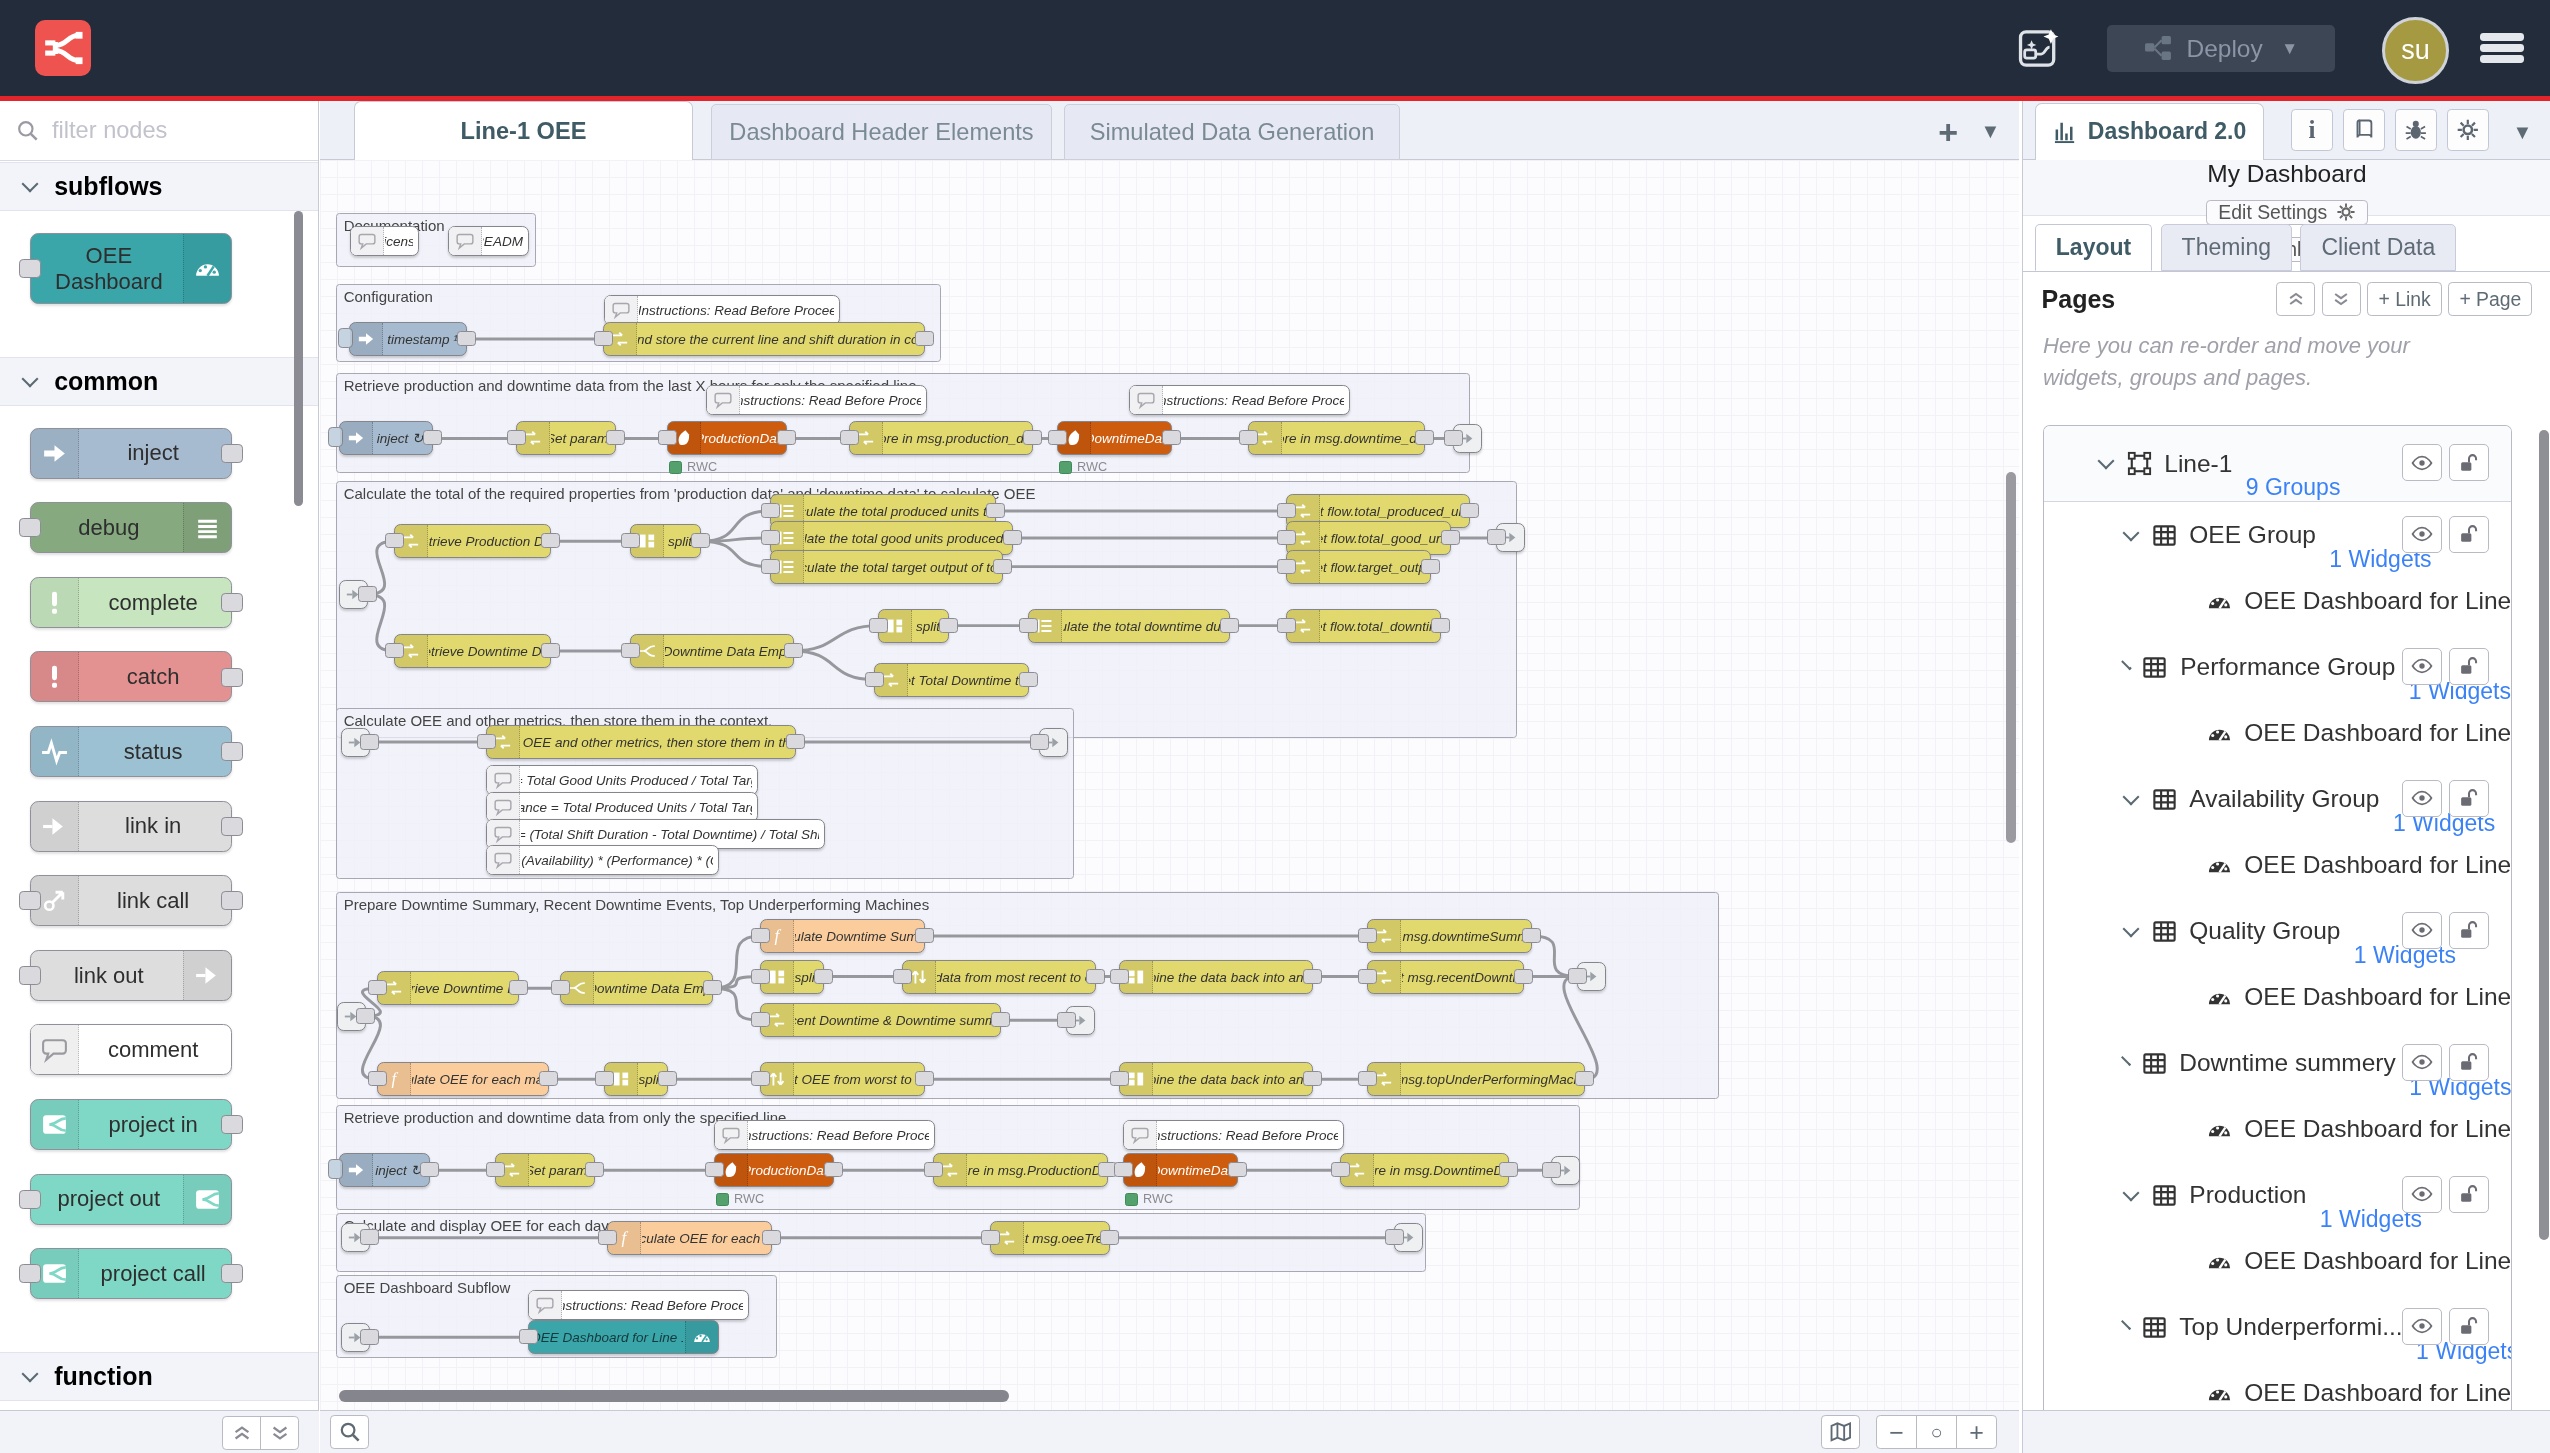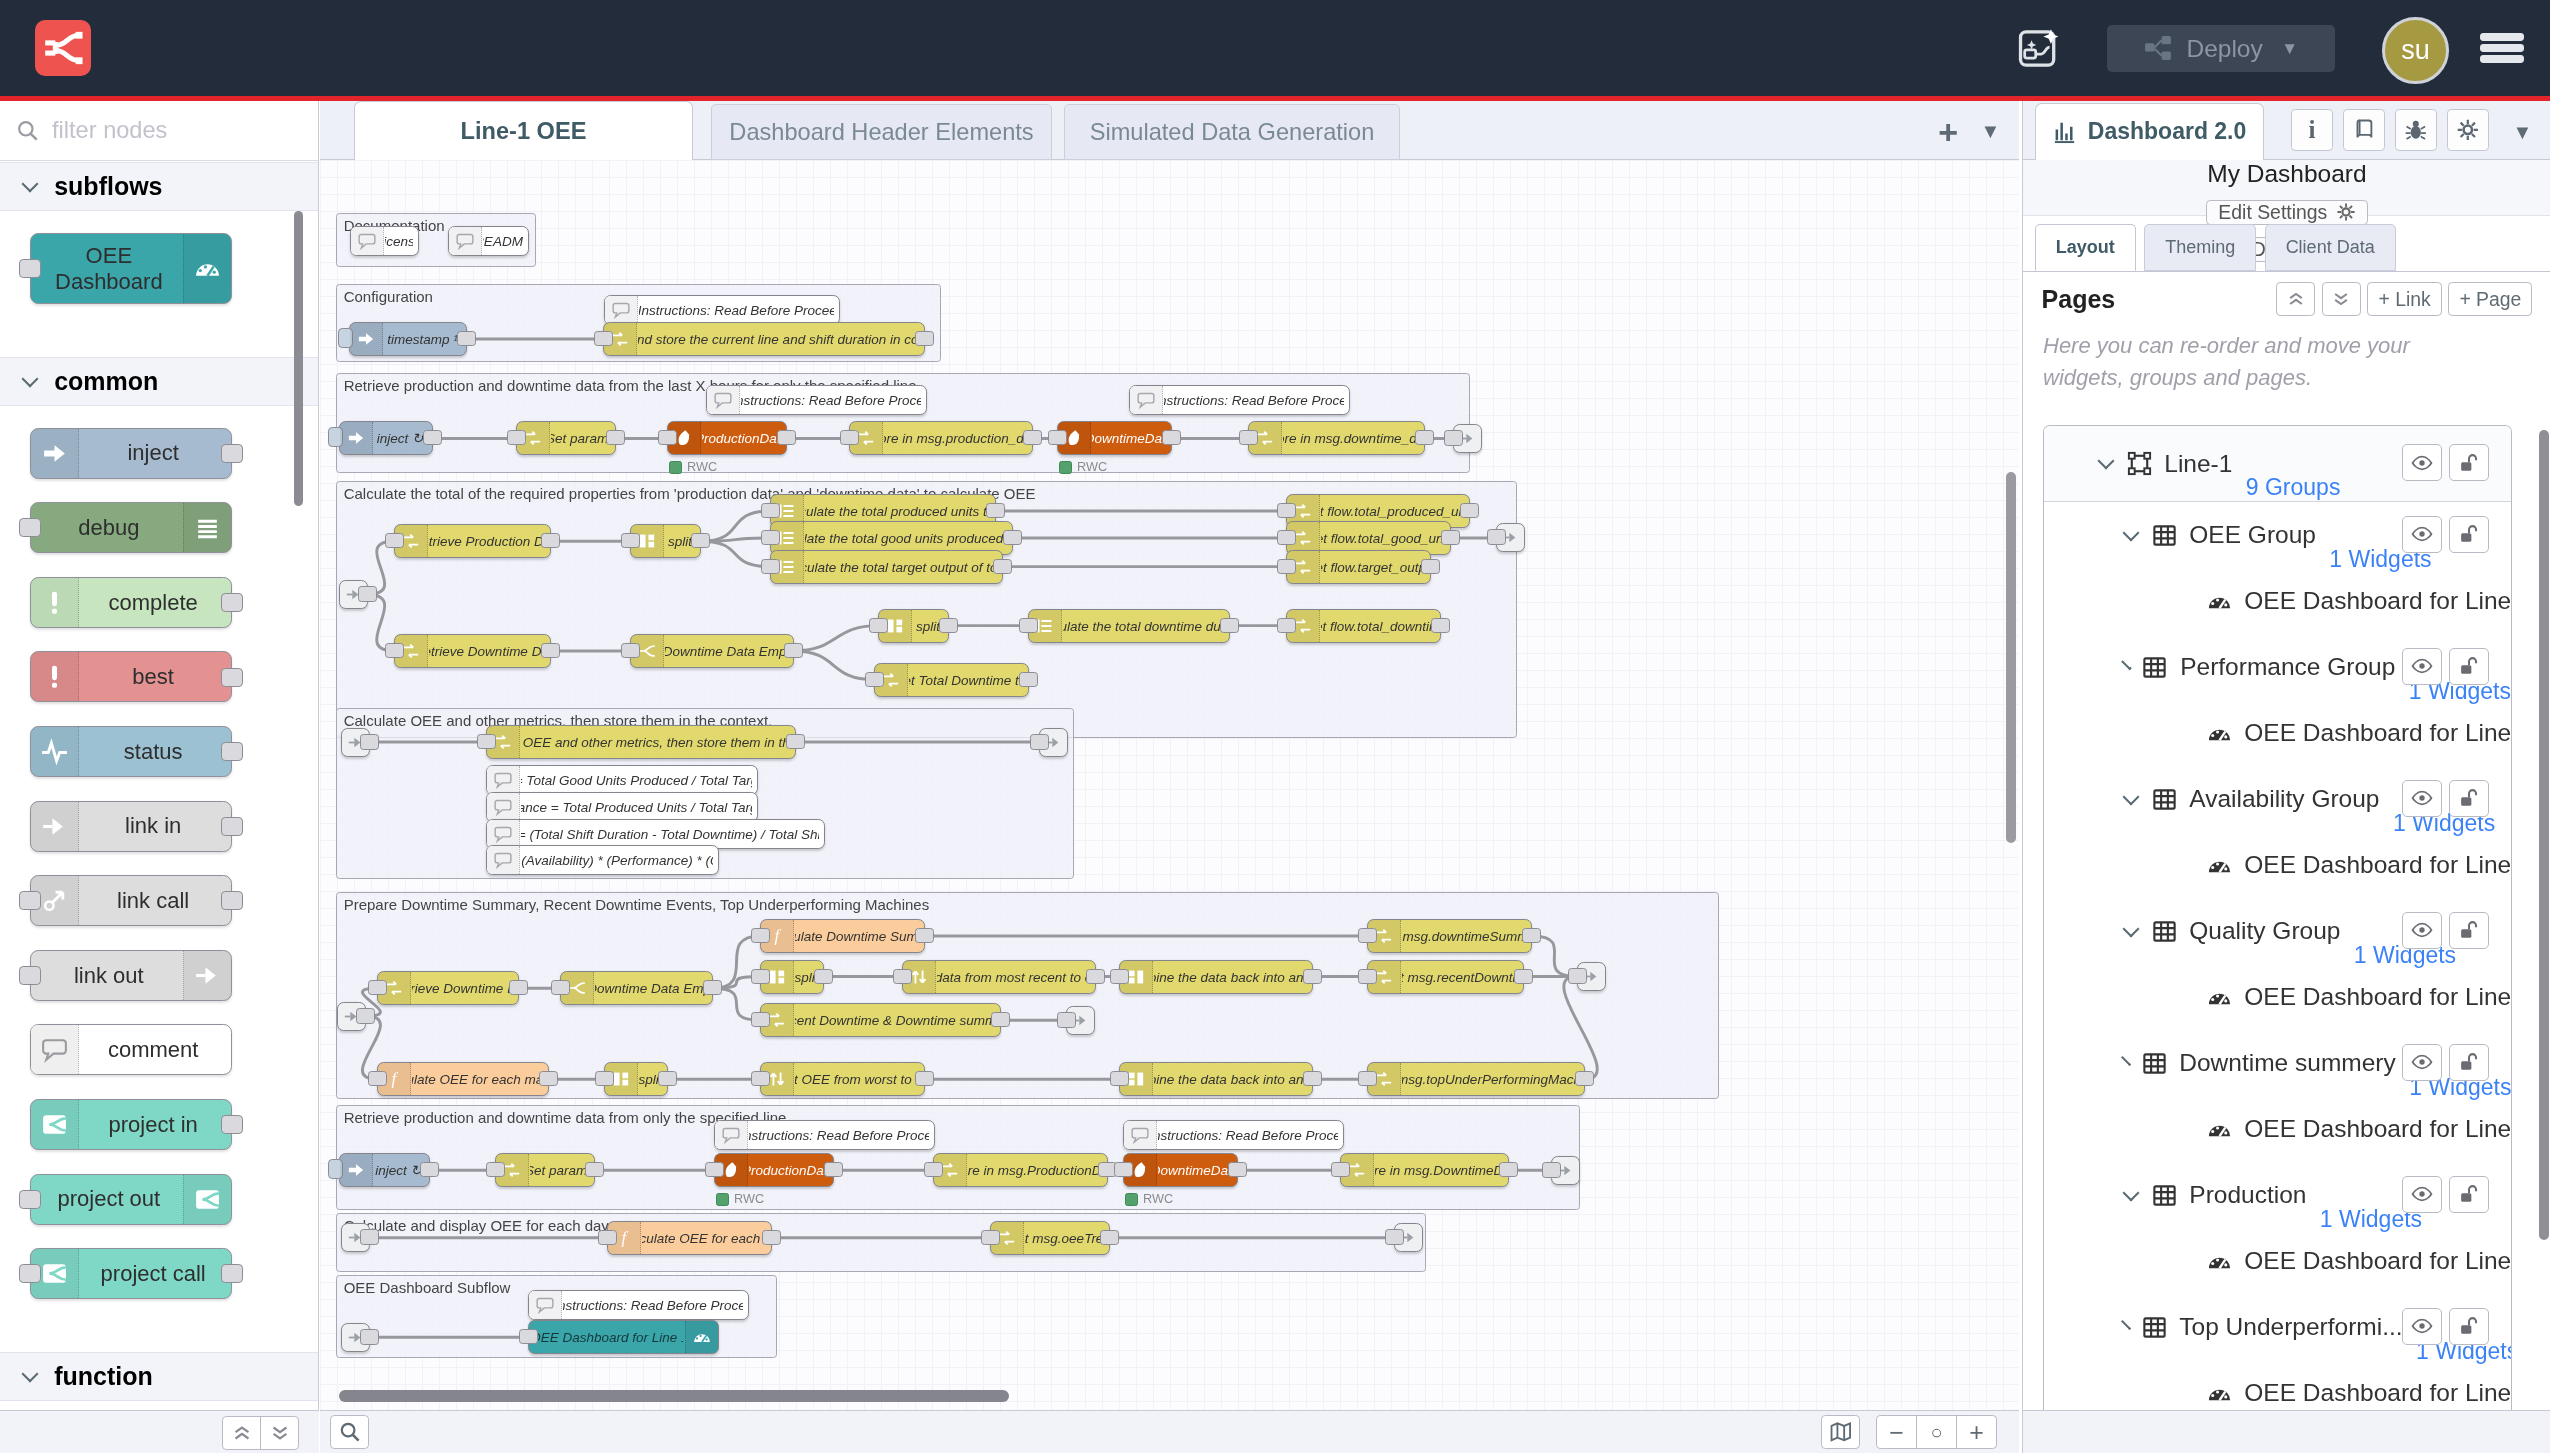--- a/index.html
+++ b/index.html
@@ -97,21 +97,21 @@
   
   #stabbar{position:absolute;left:0;top:0;right:0;height:59px;background:#eef0f8;border-bottom:1.7px solid #c7c9d4;box-sizing:border-box;}
   #stab{position:absolute;left:11.8px;top:1.7px;height:57px;background:#fff;border:1.7px solid #c7c9d4;border-bottom:none;border-radius:6.7px 6.7px 0 0;display:flex;align-items:center;padding:0 17px;gap:10px;font-size:23px;font-weight:bold;color:#3f5b66;box-sizing:border-box;}
   #sbtns{position:absolute;right:62px;top:7.6px;display:flex;gap:10px;}
   .sqbtn{width:42px;height:42px;background:#fdfdfe;border:1.7px solid #c3c6d4;border-radius:4.2px;display:flex;align-items:center;justify-content:center;color:#5b6670;box-sizing:border-box;}
   #scaret{position:absolute;right:18.6px;top:20px;font-size:20px;color:#5f6b74;}
   #srow1{position:absolute;left:0;top:59px;right:0;height:56px;background:#f6f7fb;border-bottom:0.8px solid #e1e2ec;display:flex;align-items:center;padding:0 17px;gap:11.8px;box-sizing:border-box;flex-direction:column;}
   #srow1 .ptitle{font-size:24.5px;color:#222;}
   .sbtn{height:37px;padding:0 11.8px;border:1.7px solid #b9bac4;border-radius:4.2px;background:#fbfbfd;font-size:19.4px;color:#555;display:flex;align-items:center;gap:8.4px;box-sizing:border-box;}
   #ltabs{position:absolute;left:0;top:115px;right:0;height:56px;border-bottom:1.7px solid #c3c6d4;box-sizing:border-box;padding:8.4px 0 0 11.8px;display:flex;}
-  .ltab{height:47px;padding:15px 20px;display:flex;align-items:center;font-size:18px;border-radius:5px 5px 0 0;box-sizing:border-box;}
+  .ltab{height:47px;padding:15px 20px;display:flex;align-items:center;font-size:23px;border-radius:5px 5px 0 0;box-sizing:border-box;}
   .ltab.active{background:#fff;border:1.7px solid #c3c6d4;border-bottom:1.7px solid #fff;margin-bottom:-1.7px;color:#3f5b66;font-weight:bold;z-index:2;}
   .ltab.inactive{background:#e8eaf4;border:1.7px solid #c9cbd8;color:#5f6b74;margin-left:8.4px;}
   #pagesrow{position:absolute;left:0;top:170px;right:0;height:56px;display:flex;align-items:center;padding:0 18.6px;box-sizing:border-box;}
   #pagesrow .plbl{font-size:25px;font-weight:bold;color:#222;flex:1;}
   #pagesrow .pbtns{display:flex;gap:6.7px;}
   .minibtn{height:34px;border:1.7px solid #b9bac4;border-radius:4.2px;background:#fff;display:flex;align-items:center;justify-content:center;color:#5f6b74;font-size:19.4px;box-sizing:border-box;padding:0 10px;gap:3.4px;}
   .minibtn.sq{width:39px;padding:0;}
   #sdesc{position:absolute;left:20px;top:229px;width:447px;font-size:22px;font-style:italic;color:#a0a0aa;line-height:1.45;}
   #tree{position:absolute;left:20px;top:324px;width:469px;bottom:0;border:1.7px solid #b9bac4;border-radius:6.7px 6.7px 0 0;border-bottom:none;background:#fff;box-sizing:border-box;overflow:hidden;}
   .trow{position:relative;display:flex;align-items:center;box-sizing:border-box;}
@@ -232,21 +232,21 @@
             <span class="plabel" style="left:51px;right:6.7px;">complete</span>
             <span class="pport out"></span>
           </div>
           <div class="pitem" style="background: rgb(228, 145, 145);">
             <span class="pic left">
               <svg viewBox="0 0 28 28">
                 <rect x="11.6" y="3.5" width="4.8" height="14" rx="2.2" fill="#ffffff"></rect>
                 <rect x="11.6" y="20" width="4.8" height="4.8" rx="1.6" fill="#ffffff"></rect>
               </svg>
             </span>
-            <span class="plabel" style="left:51px;right:6.7px;">best</span>
+            <span class="plabel" style="left:51px;right:6.7px;">catch</span>
             <span class="pport out"></span>
           </div>
           <div class="pitem" style="background: rgb(156, 193, 211);">
             <span class="pic left">
               <svg viewBox="0 0 28 28">
                 <path d="M2 15h6l3-9 5 17 3-8h7" fill="none" stroke="#ffffff" stroke-width="2.8"></path>
               </svg>
             </span>
             <span class="plabel" style="left:51px;right:6.7px;">status</span>
             <span class="pport out"></span>

